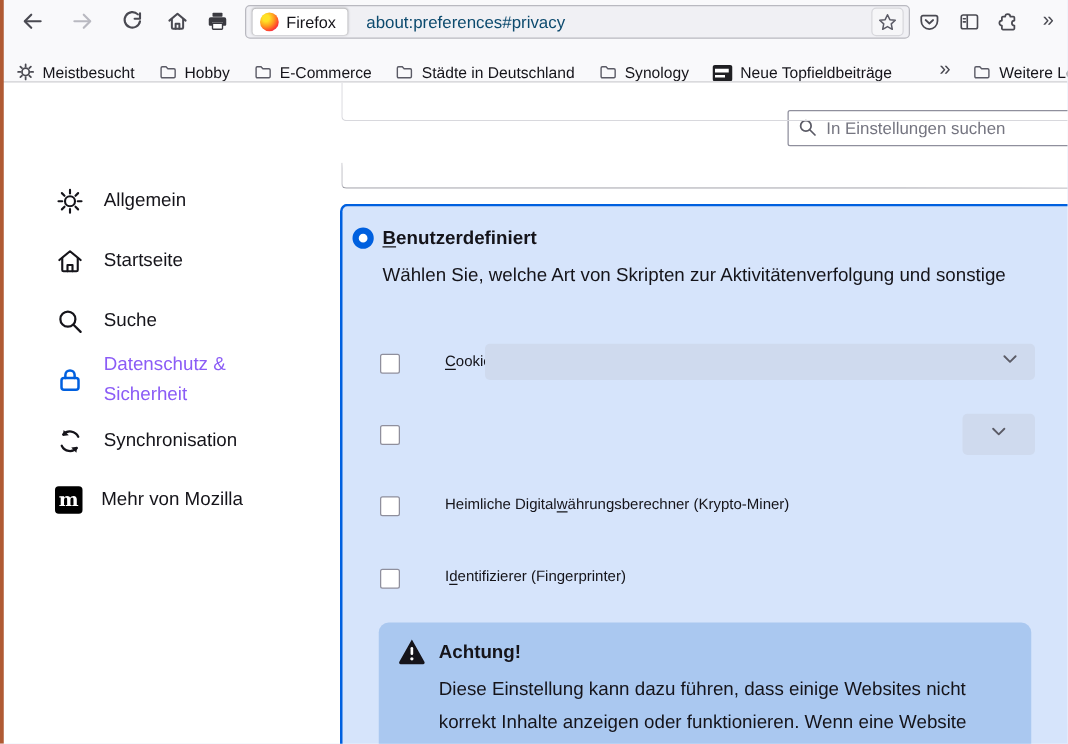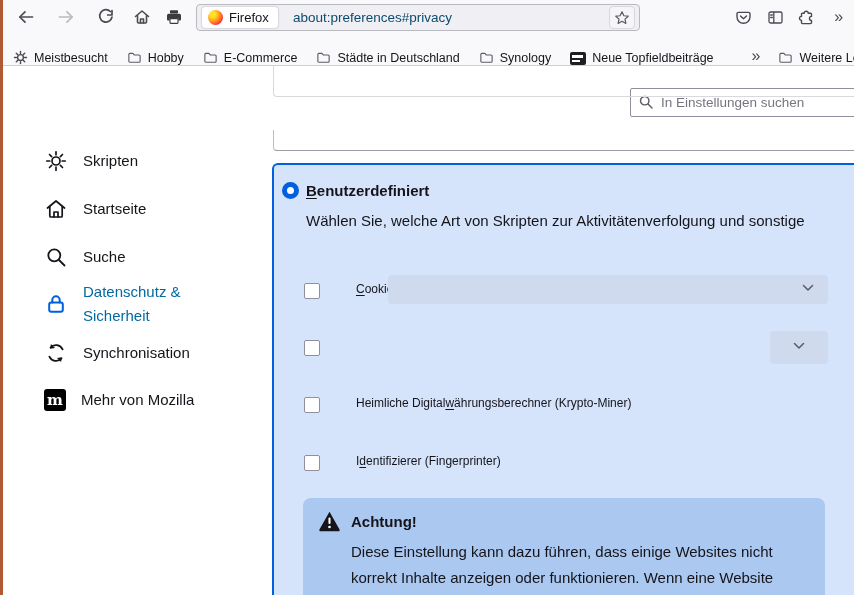--- a/index.html
+++ b/index.html
@@ -11,21 +11,21 @@
   u { text-decoration:underline; text-decoration-thickness:1px; text-underline-offset:2px; }
 
   
   .edge-strip { position:absolute; left:0; top:0; width:3px; height:595px; background:#b05a33; z-index:50; }
 
   
   .chrome { position:absolute; left:0; top:0; width:854px; height:66px; background:#f9f9fb; border-bottom:1px solid #cfcfd4; }
   .navrow { position:absolute; left:0; top:0; width:854px; height:34px; }
   .ticon { position:absolute; top:3px; width:28px; height:28px; display:flex; align-items:center; justify-content:center; border-radius:4px; }
   .urlbar {
-    position:absolute; left:196px; top:4px; width:444px; height:27px;
+    position:absolute; left:196px; top:4px; width:532px; height:27px;
     background:#f0f0f4; border:1px solid #b9b9c0; border-radius:4px;
     display:flex; align-items:center;
   }
   .chip {
     position:absolute; left:5px; top:2px; height:21px; display:flex; align-items:center; gap:6px;
     background:#fff; border-radius:3px; padding:0 9px 0 6px; box-shadow:0 0 2px rgba(0,0,0,.35);
     font-size:13px;
   }
   .fx-logo { width:15px; height:15px; border-radius:50%;
     background:radial-gradient(circle at 32% 30%, #ffe226 0 18%, #ff9a1f 45%, #ff3b30 72%, #c62bd4 100%); }
@@ -48,21 +48,21 @@
   .search-box { position:absolute; left:630px; top:21px; width:260px; height:29px; }
   .search-box input {
     width:100%; height:100%; border:1px solid #8f8f9d; border-radius:2px; background:#fff;
     padding:0 8px 0 30px; font-size:13.5px; font-family:inherit; color:#15141a; outline:none;
   }
   .search-box input::placeholder { color:#757580; }
   .search-glyph { position:absolute; left:8px; top:6px; }
 
   .side-item { position:absolute; left:44px; display:flex; align-items:center; gap:15px; font-size:15px; cursor:default; }
   .side-item .lbl { line-height:24px; }
-  .side-item.active { color:#0369a1; }
+  .side-item.active { color:#8b5cf6; }
   .moz-m { width:22px; height:22px; background:#000; border-radius:3px; color:#fff; display:flex; align-items:center; justify-content:center;
     font-family:"DejaVu Serif", serif; font-weight:bold; font-size:15px; }
 
   
   .box-a { position:absolute; left:273px; top:-1px; width:600px; height:31px;
     border-left:1px solid #d8d8dd; border-bottom:1px solid #d8d8dd; border-bottom-left-radius:4px; }
   .box-b { position:absolute; left:273px; top:63px; width:600px; height:21px;
     border-left:1px solid #bcbcc3; border-bottom:1px solid #9b9ba3; border-bottom-left-radius:4px; }
 
   
@@ -238,21 +238,21 @@
     <input type="text" placeholder="In Einstellungen suchen" style="">
   </div>
 
   <div class="side-item" style="top:82px">
     <svg width="24" height="24" viewBox="0 0 24 24">
         <g stroke="#15141a" stroke-width="1.7" stroke-linecap="round" fill="none">
           <circle cx="12" cy="12" r="4"></circle>
           <path d="M12 2.8v3M12 18.2v3M2.8 12h3M18.2 12h3M5.5 5.5l2.1 2.1M16.4 16.4l2.1 2.1M18.5 5.5l-2.1 2.1M7.6 16.4l-2.1 2.1"></path>
         </g>
       </svg>
-    <span class="lbl">Skripten</span>
+    <span class="lbl">Allgemein</span>
   </div>
   <div class="side-item" style="top:130px">
     <svg width="24" height="24" viewBox="0 0 24 24">
         <g fill="none" stroke="#15141a" stroke-width="1.7" stroke-linecap="round" stroke-linejoin="round">
           <path d="M3.5 11 12 4l8.5 7"></path>
           <path d="M5.8 9.6V19a1 1 0 0 0 1 1h10.4a1 1 0 0 0 1-1V9.6"></path>
           <path d="M10 20v-5h4v5"></path>
         </g>
       </svg>
     <span class="lbl">Startseite</span>

